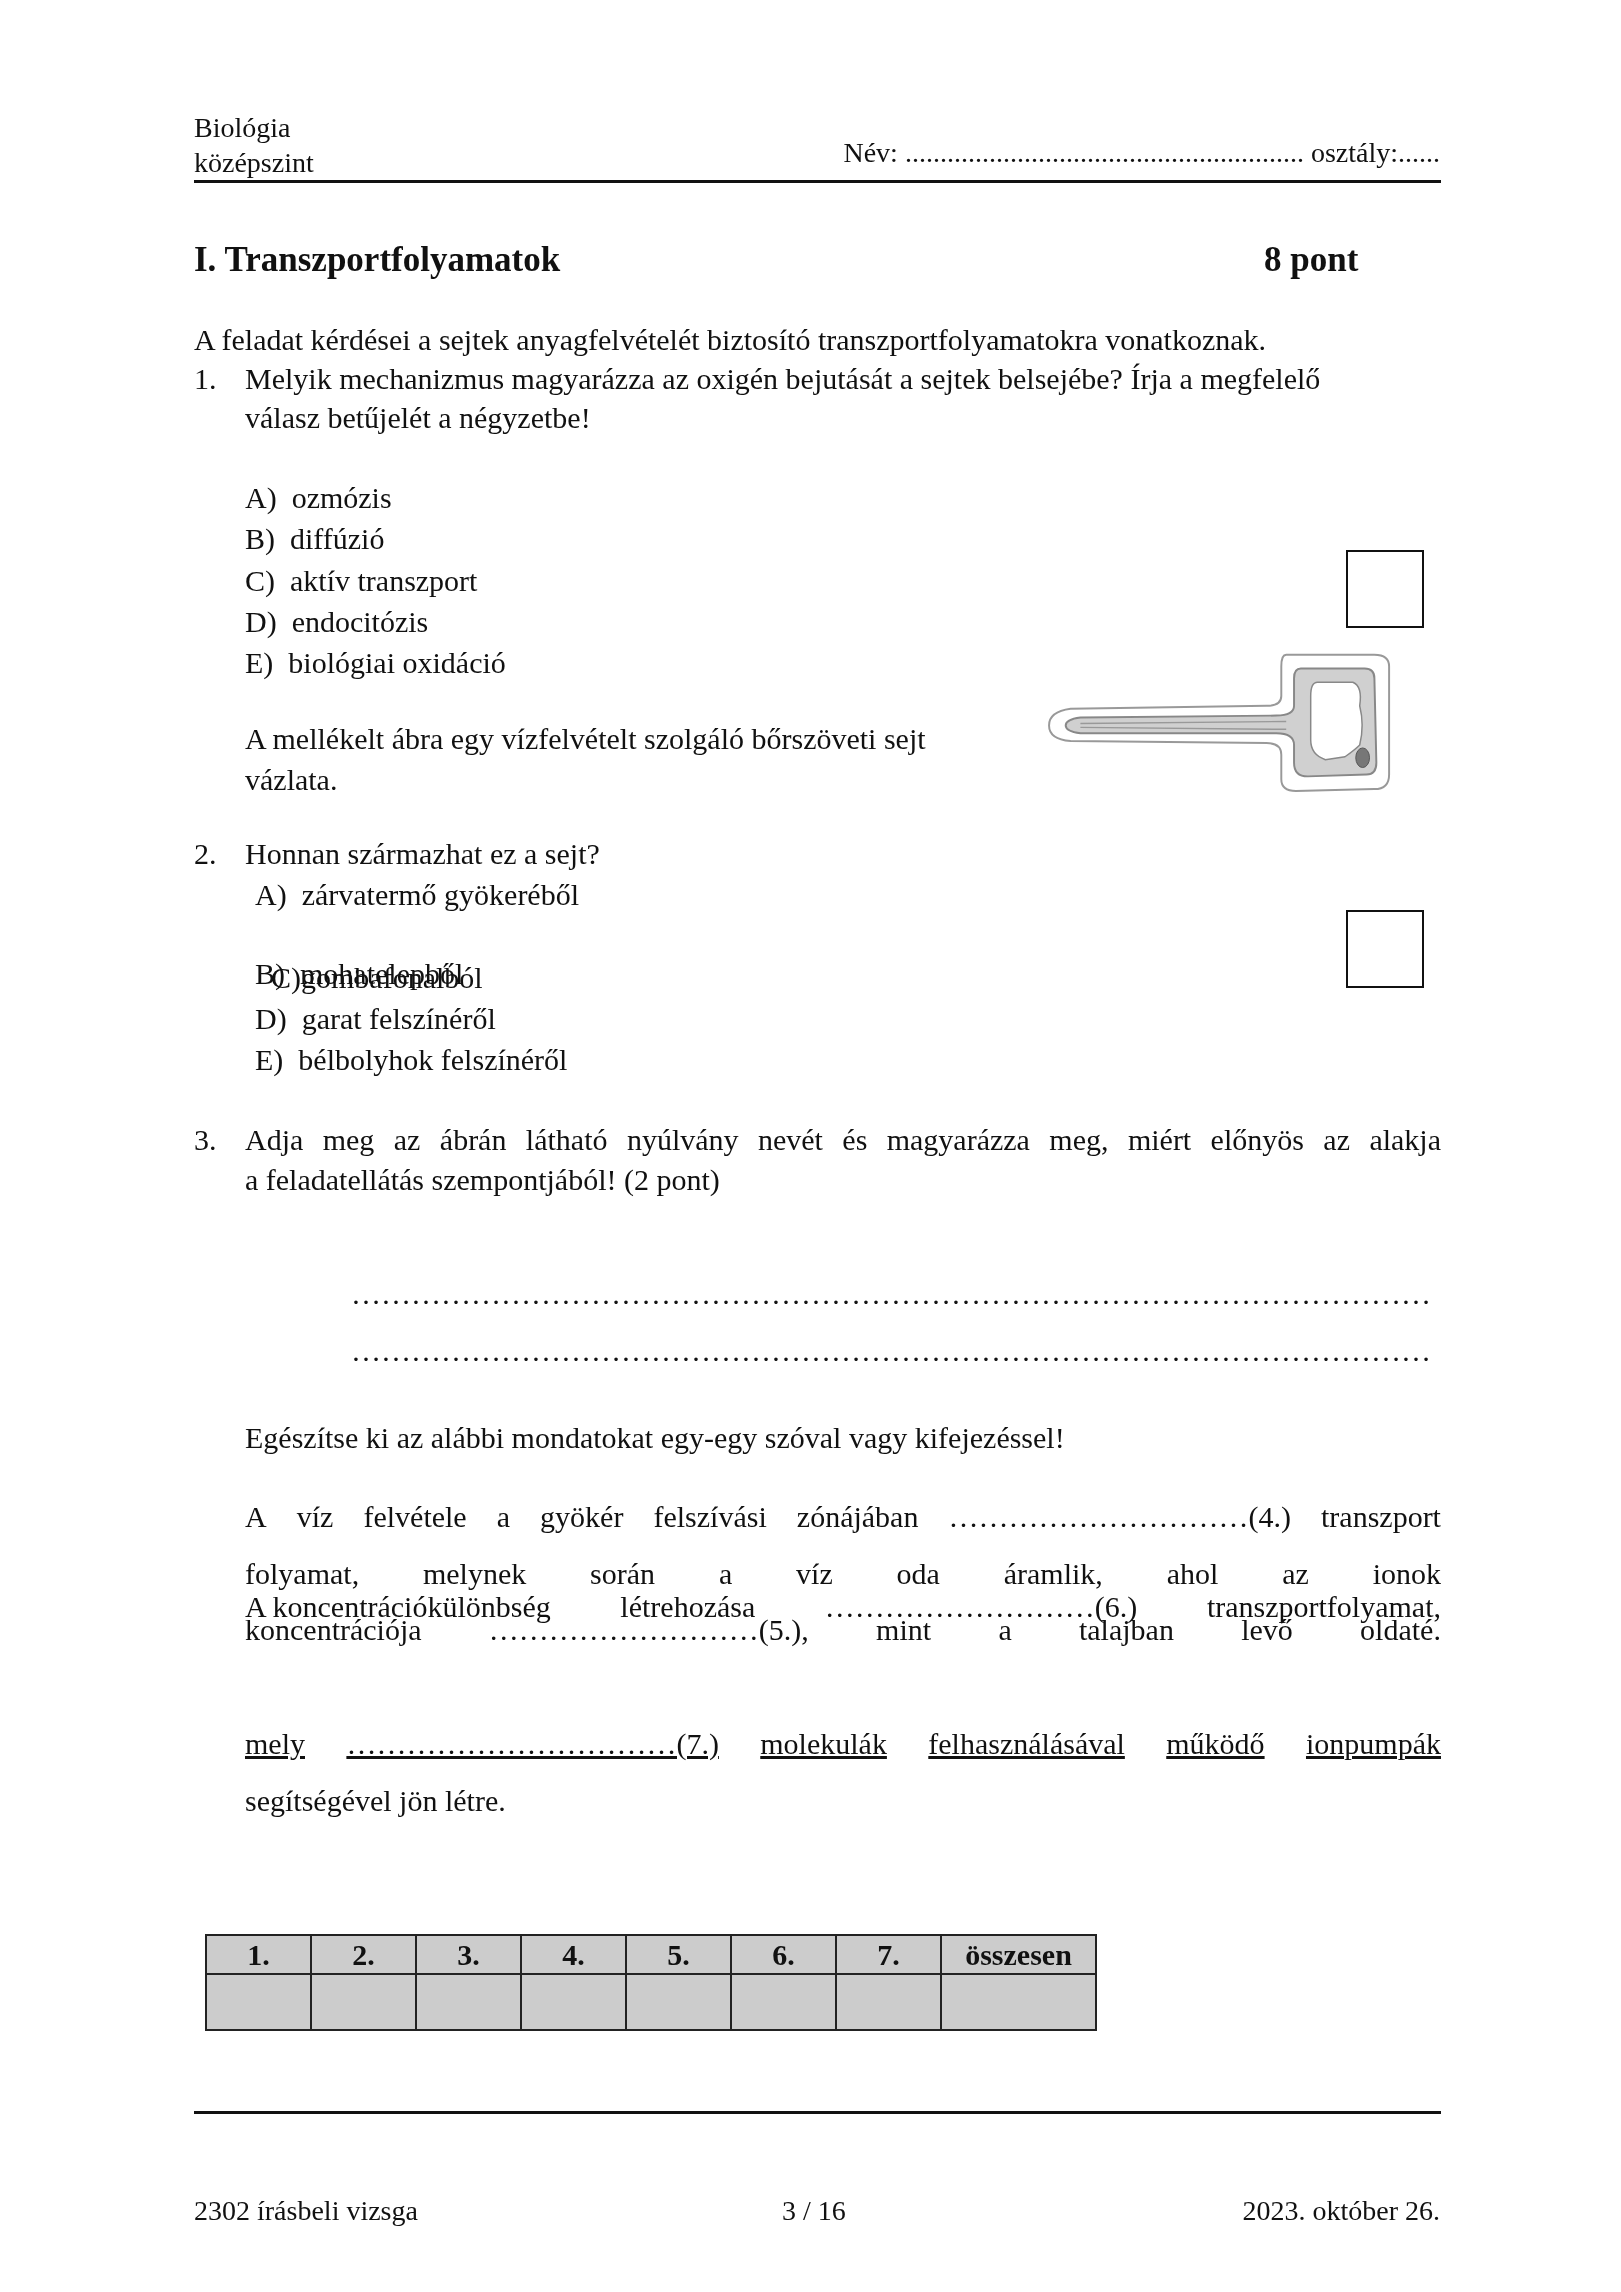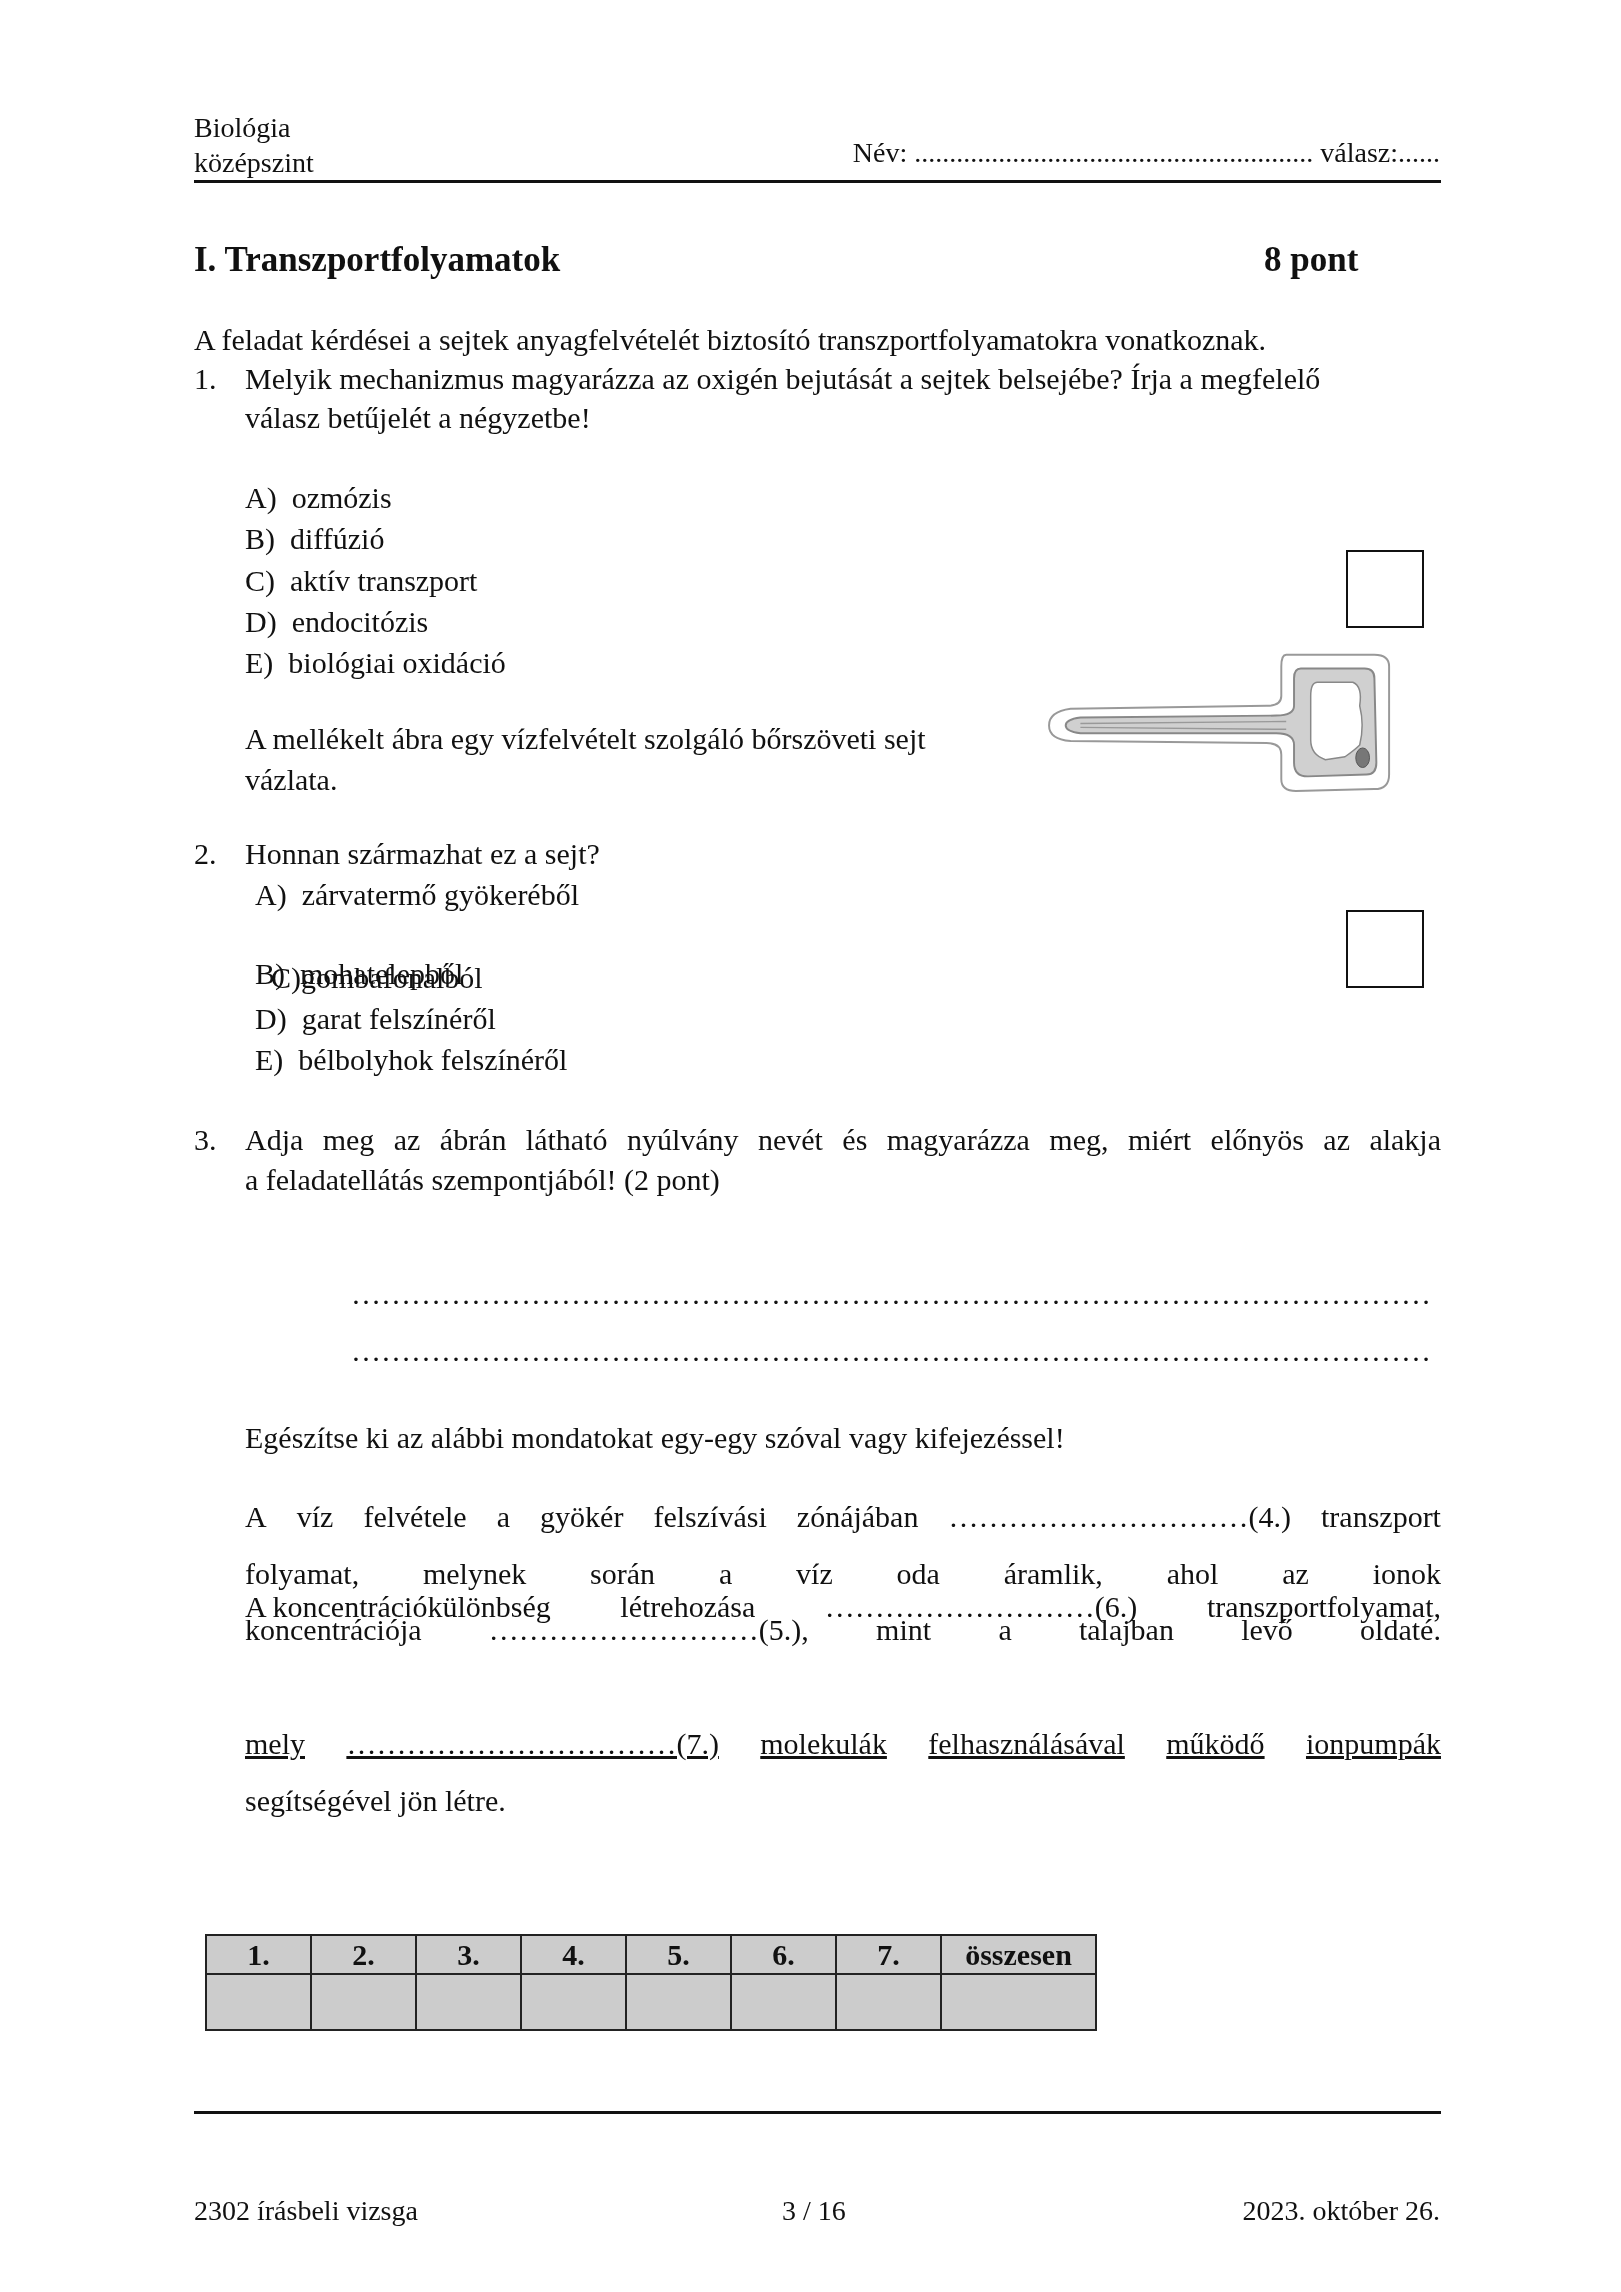--- a/index.html
+++ b/index.html
@@ -23,21 +23,21 @@
   table.score td.wide { width: 153px; }
   .footer { top: 2181px; font-size: 28px; line-height: 35px; white-space: nowrap; margin-top: 12px; }
 </style>
 </head>
 <body>
 
 <div class="abs hdr-l">
   <div>Biológia</div>
   <div>középszint</div>
 </div>
-<div class="abs hdr-r">Név: ......................................................... válasz:......</div>
+<div class="abs hdr-r">Név: ......................................................... osztály:......</div>
 <div class="abs rule" style="top:180px;"></div>
 
 <div class="abs title">I.  Transzportfolyamatok</div>
 <div class="abs points">8 pont</div>
 
 <div class="abs t" style="left:194px;top:320px;">A feladat kérdései a sejtek anyagfelvételét biztosító transzportfolyamatokra vonatkoznak.</div>
 
 <div class="abs t" style="left:194px;top:359px;">1.</div>
 <div class="abs t" style="left:245px;top:359px;">Melyik mechanizmus magyarázza az oxigén bejutását a sejtek belsejébe? Írja a megfelelő</div>
 <div class="abs t" style="left:245px;top:398px;">válasz betűjelét a négyzetbe!</div>

